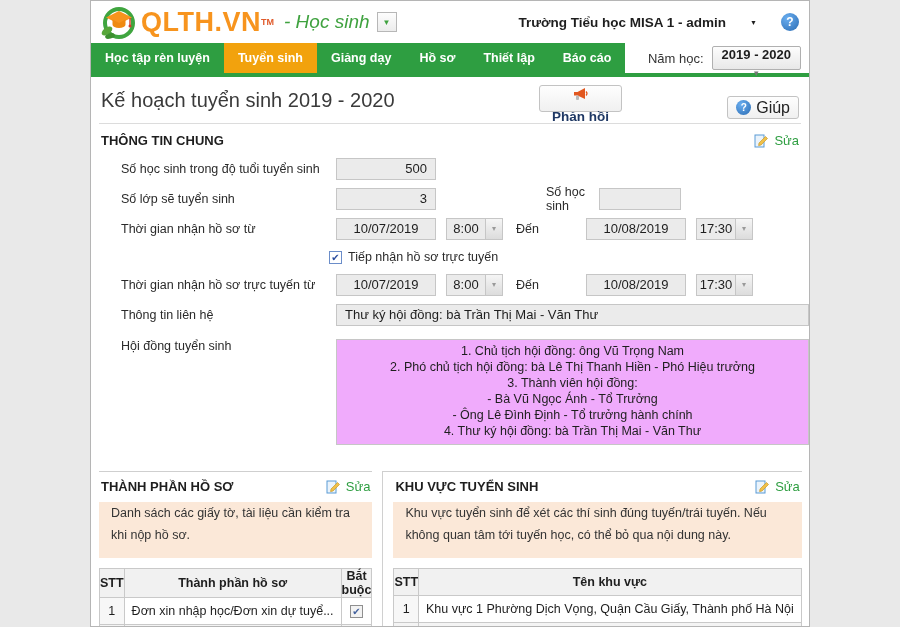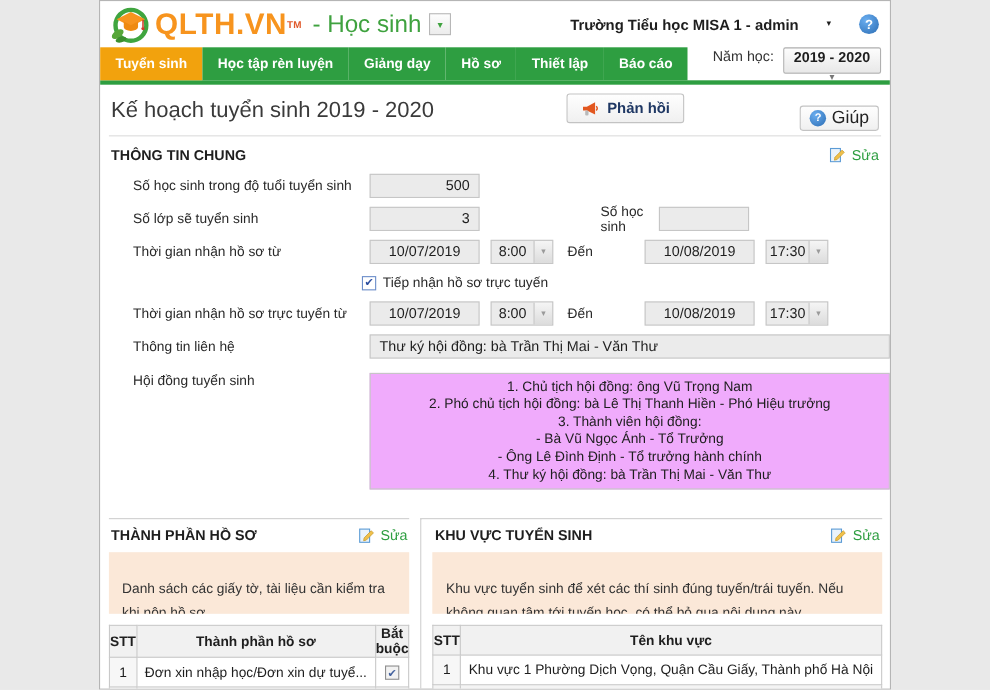--- a/index.html
+++ b/index.html
@@ -6,53 +6,53 @@
   html,body { background:#e9e9e9; }
   body { font-family:"Liberation Sans", sans-serif; }
   .page { position:relative; width:720px; height:627px; background:#fff;
           border:1px solid #b5b5b5; overflow:hidden; margin:0 auto;
           font-size:13px; color:#2a2a2a; }
 
   
   .hdr { height:42px; display:flex; align-items:center; padding:0 10px; }
   .logo-txt { font-size:27px; font-weight:bold; color:#f7941e; letter-spacing:.5px; margin-left:4px; }
   .logo-tm { font-size:9px; color:#e05a2b; font-weight:bold; vertical-align:14px; }
-  .module { margin-left:10px; color:#3fa23f; font-size:22px; }
+  .module { margin-left:10px; color:#3fa23f; font-size:19px;font-style:italic; }
   .mod-dd { width:20px; height:20px; margin-left:7px; border:1px solid #b7b7b7;
             background:linear-gradient(#fdfdfd,#ececec); display:flex; align-items:center;
             justify-content:center; color:#3fa23f; font-size:8px; cursor:pointer; }
   .hdr-right { margin-left:auto; display:flex; align-items:center; gap:24px; }
   .account { font-weight:bold; font-size:13.5px; color:#1e1e1e; cursor:pointer; }
   .acc-caret { font-size:7px; color:#1e1e1e; }
   .qcircle { width:18px; height:18px; border-radius:50%;
              background:radial-gradient(circle at 35% 30%, #6aaef0, #2b6cb3);
              color:#fff; font-size:12px; font-weight:bold; display:flex; align-items:center;
              justify-content:center; cursor:pointer; }
 
   
   .nav { position:relative; height:34px; }
   .tabs { display:flex; height:30px; }
   .tab { height:30px; line-height:30px; padding:0 14px; background:#2e9e41; color:#fff;
          font-weight:bold; font-size:12.5px; cursor:pointer; white-space:nowrap; }
   .tab.active { background:#f2a20d; }
   .nav-underline { height:4px; background:#2e9e41; }
-  .nav-right { position:absolute; right:8px; top:0; height:30px; display:flex; align-items:flex-start; }
+  .nav-right { position:absolute; right:8px; top:0; height:30px; display:flex; align-items:center; }
   .year-label { color:#333; margin-right:8px; }
   .year-btn { height:24px; padding:0 9px; border:1px solid #b0b0b0; border-radius:2px;
               background:linear-gradient(#fdfdfd,#e8e8e8); display:flex; align-items:center;
               gap:6px; cursor:pointer; font-family:inherit;flex-direction:column; }
   .year-val { font-weight:bold; font-size:13px; color:#1e1e1e; }
   .year-caret { color:#777; font-size:9px; }
 
   
   .title-row { position:relative; height:46px; padding:0 10px; }
   .title-row h1 { font-size:20px; font-weight:normal; color:#3a3a3a; line-height:46px; }
   .btn { border:1px solid #c3c3c3; border-radius:3px; background:linear-gradient(#fefefe,#f0f0f0);
          display:flex; align-items:center; cursor:pointer; font-family:inherit; }
-  .feedback-btn { position:absolute; right:187px; top:8px; height:27px; padding:0 12px; gap:7px; }
+  .feedback-btn { position:absolute; right:187px; top:8px; height:27px; padding:0 12px; gap:7px;flex-direction:column; }
   .feedback-lbl { color:#1f3864; font-weight:bold; font-size:13.5px; }
   .help-btn { position:absolute; right:10px; top:19px; height:23px; padding:0 8px; gap:5px; }
   .help-lbl { font-size:16px; color:#222; }
   .qcircle.small { width:15px; height:15px; font-size:10px; }
   .rule { border-top:1px solid #dcdcdc; margin:0 8px; }
 
   
   .sec-head { display:flex; justify-content:space-between; align-items:center;
               padding:9px 10px 6px 10px; }
   .sec-title { font-weight:bold; font-size:13px; color:#1e1e1e; }
@@ -82,21 +82,21 @@
   textarea.council { width:640px; height:106px; background:#f0abfc; border:1px solid #c6c6c6;
          font-family:"Liberation Sans", sans-serif; font-size:12.5px; color:#1e1e1e;
          padding:3px 8px; line-height:16px; resize:none;text-align:center; }
 
   
   .bottom { display:flex; margin-top:24px; padding:0 8px; align-items:stretch; }
   .bcol { border-top:1px solid #cfcfcf; padding-top:5px; }
   .bcol.left { width:340px; }
   .bcol.right { flex:1; margin-left:10px; border-left:1px solid #d0d0d0; padding-left:10px; }
   .bsec-head { display:flex; justify-content:space-between; align-items:center; padding:2px 2px 8px 2px; }
-  .infobox { background:#fbe8d8; padding:22px 12px; font-size:12.5px; line-height:22px;
+  .infobox { background:#fbe8d8; padding:0 12px; font-size:12.5px; line-height:22px;
              color:#333; height:56px; overflow:hidden; margin-bottom:10px; }
   table.grid { width:100%; border-collapse:collapse; }
   .grid th { background:#f1f1f1; border:1px solid #c9c9c9; height:27px; font-size:12.5px;
              color:#1e1e1e; font-weight:bold; }
   .grid td { border:1px solid #c9c9c9; height:27px; font-size:12.5px; color:#1e1e1e; }
   .grid td.stt { background:#f7f7f7; text-align:center; }
   .grid td.name { padding:0 7px; white-space:nowrap; overflow:hidden; }
   .grid td.chk { text-align:center; }
   .grid tr.sliver td { height:10px; background:#f4f4f4; }
   .col-stt { width:55px; } .col-req { width:70px; } .col-stt2 { width:60px; }
@@ -128,22 +128,22 @@
     </span>
     <div class="hdr-right">
       <span class="account">Trường Tiểu học MISA 1 - admin</span>
       <span class="acc-caret">▼</span>
       <span class="qcircle">?</span>
     </div>
   </div>
 
   <div class="nav">
     <div class="tabs">
+      <div class="tab">Học tập rèn luyện</div>
       <div class="tab active">Tuyển sinh</div>
-      <div class="tab">Học tập rèn luyện</div>
       <div class="tab">Giảng dạy</div>
       <div class="tab">Hồ sơ</div>
       <div class="tab">Thiết lập</div>
       <div class="tab">Báo cáo</div>
     </div>
     <div class="nav-underline"></div>
     <div class="nav-right">
       <span class="year-label">Năm học:</span>
       <button class="year-btn">
         <span class="year-val">2019 - 2020</span>

